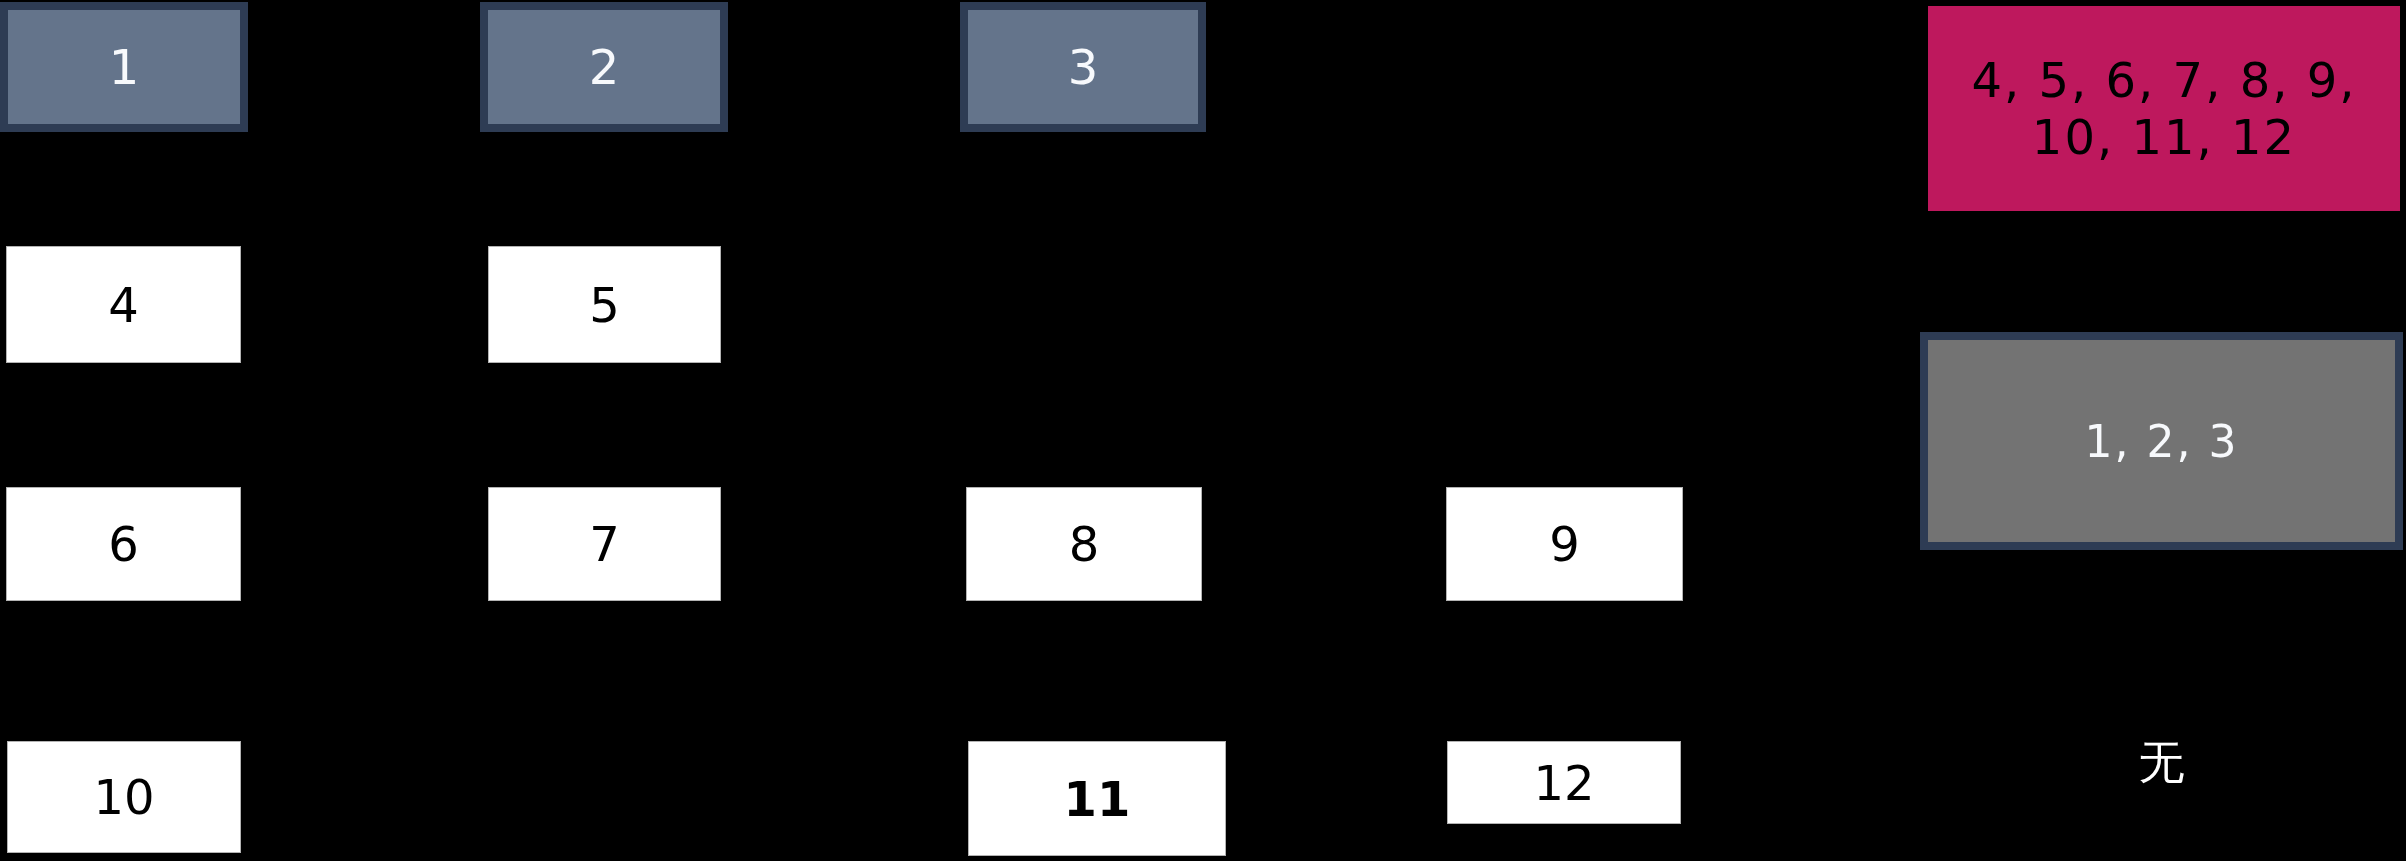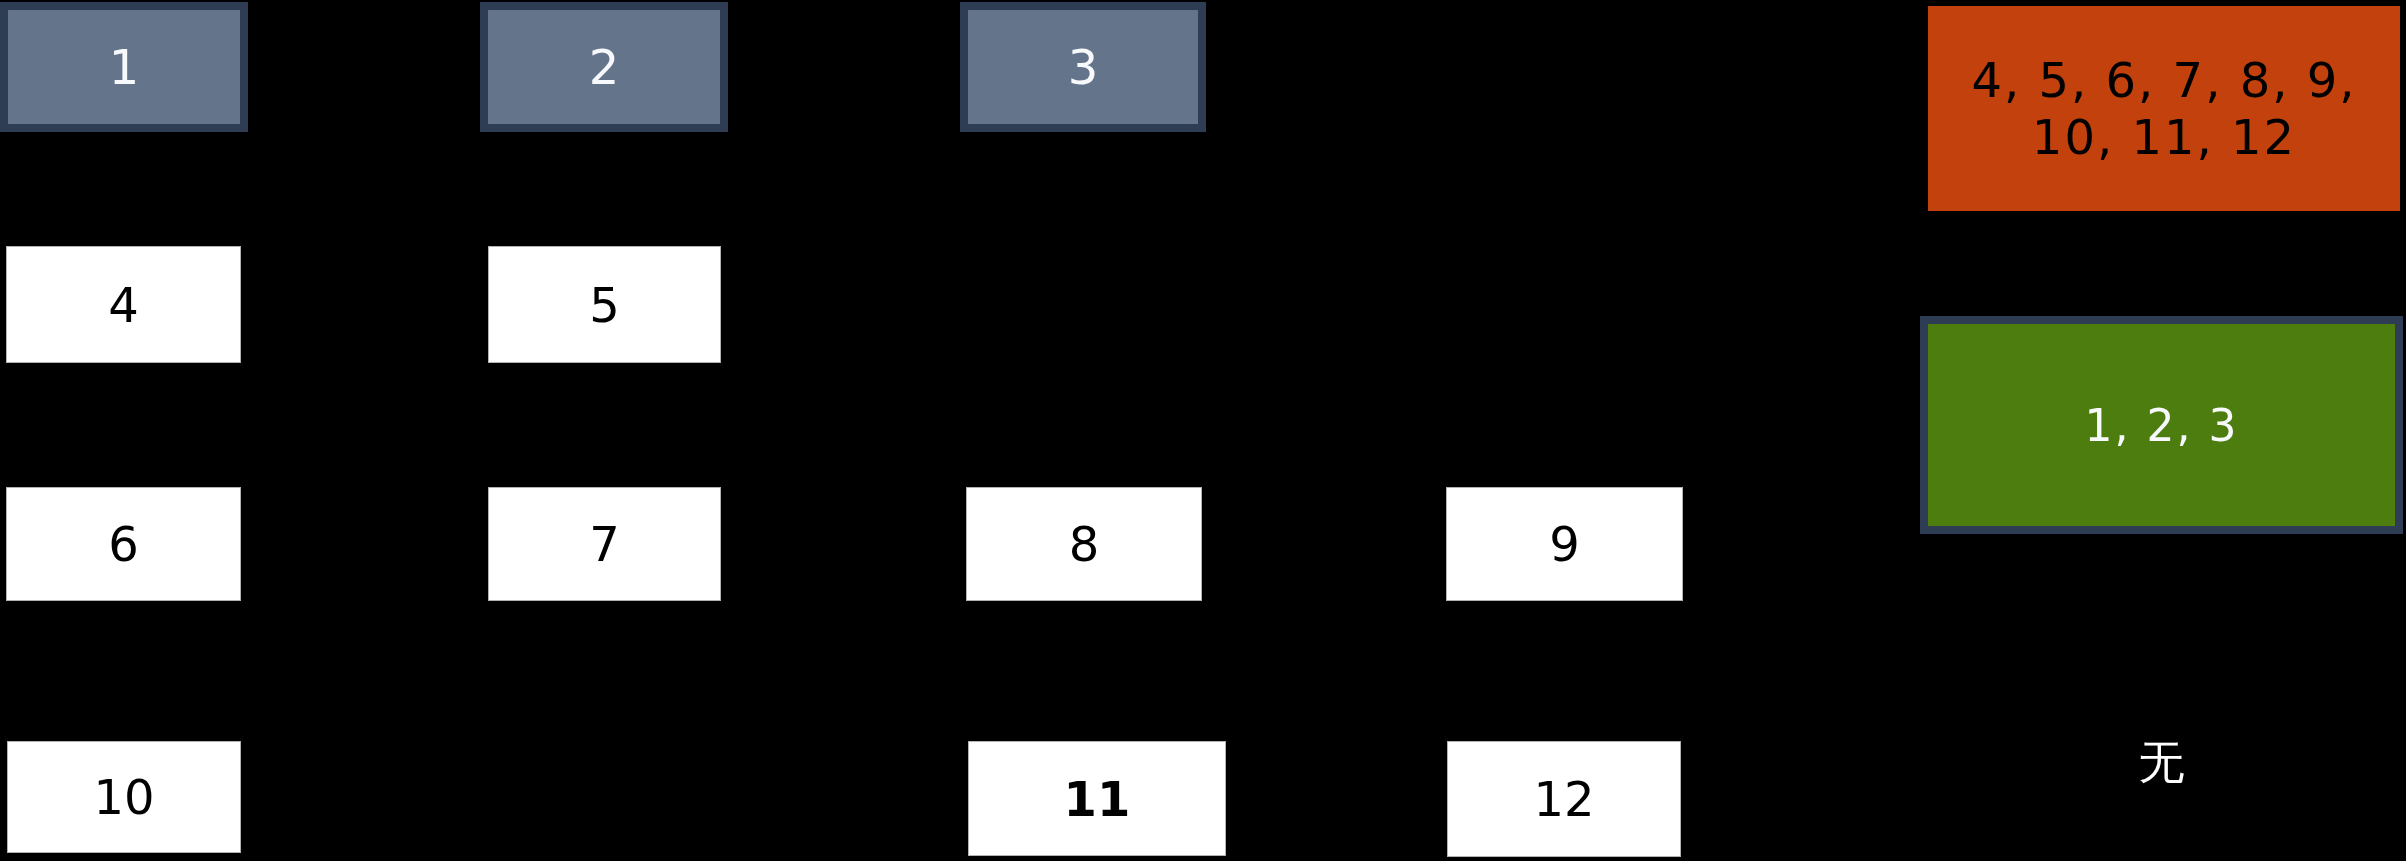--- a/index.html
+++ b/index.html
@@ -45,49 +45,49 @@
   .n4  { left: 6px;    top: 246px; width: 235px; height: 117px; }
   .n5  { left: 488px;  top: 246px; width: 233px; height: 117px; }
   
   .n6  { left: 6px;    top: 487px; width: 235px; height: 114px; }
   .n7  { left: 488px;  top: 487px; width: 233px; height: 114px; }
   .n8  { left: 966px;  top: 487px; width: 236px; height: 114px; }
   .n9  { left: 1446px; top: 487px; width: 237px; height: 114px; }
   
   .n10 { left: 7px;    top: 741px; width: 234px; height: 112px; }
   .n11 { left: 968px;  top: 741px; width: 258px; height: 115px; font-weight: bold; }
-  .n12 { left: 1447px; top: 741px; width: 234px; height: 116px; }
+  .n12 { left: 1447px; top: 741px; width: 234px; height: 83px; }
 
   
   .panel-top {
     position: absolute;
     left: 1928px;
     top: 6px;
     width: 472px;
     height: 205px;
     box-sizing: border-box;
-    background: #c2410c;
+    background: #be185d;
     color: #000000;
     font-size: 48px;
     line-height: 57px;
     letter-spacing: 2px;
     display: flex;
     align-items: center;
     justify-content: center;
     text-align: center;
     padding: 0 34px;
   }
   .panel-mid {
     position: absolute;
     left: 1920px;
-    top: 316px;
+    top: 332px;
     width: 483px;
     height: 218px;
     box-sizing: border-box;
-    background: #4d7c0f;
+    background: #737373;
     border: 8px solid #2e3c54;
     color: #f7f9fc;
     font-size: 44px;
     letter-spacing: 2px;
     display: flex;
     align-items: center;
     justify-content: center;
     text-align: center;
   }
   .none-label {

